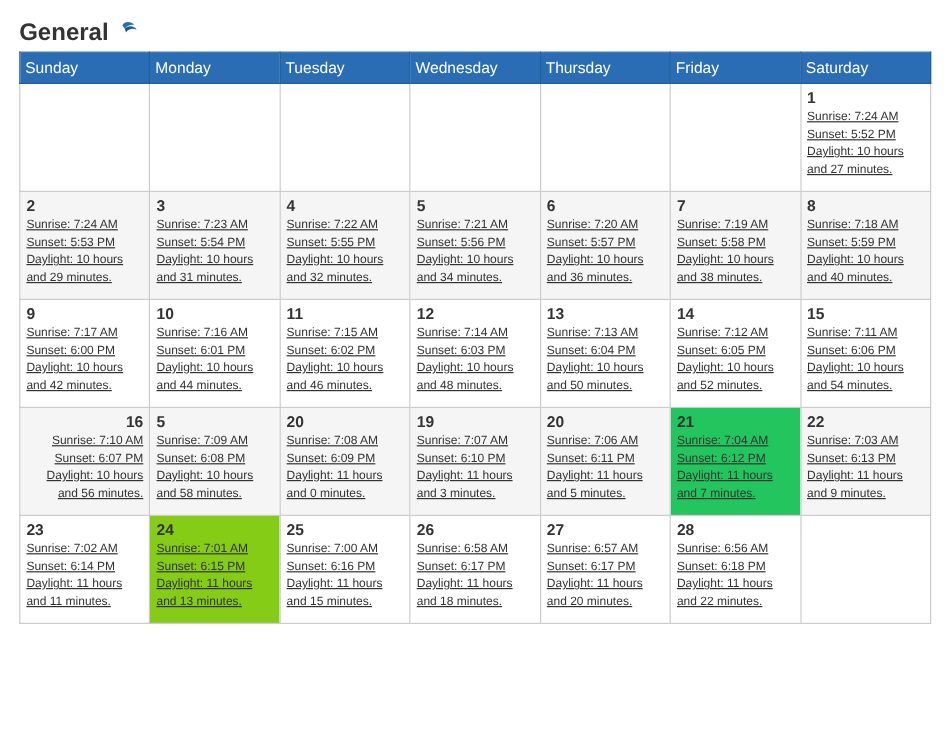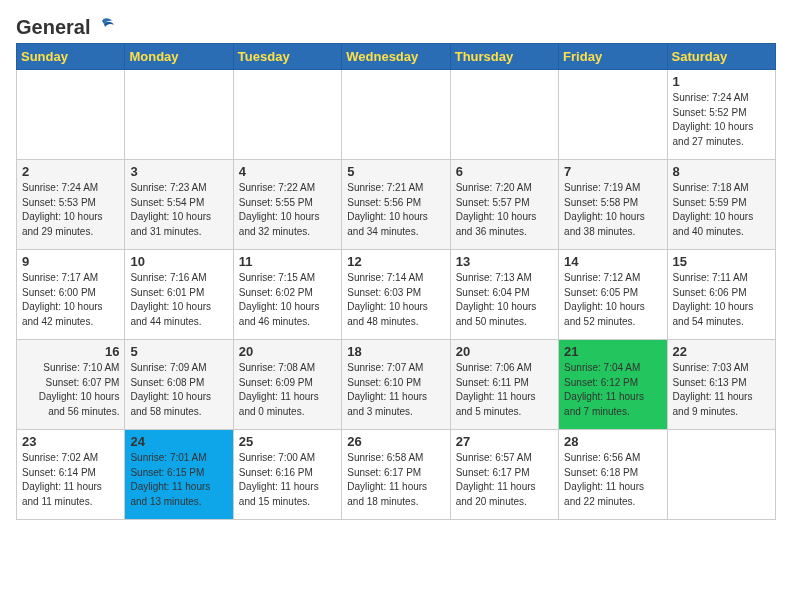--- a/index.html
+++ b/index.html
@@ -34,46 +34,47 @@
       font-size: 16px;
       color: #555;
     }
     .calendar {
       width: 100%;
       border-collapse: collapse;
       border: 1px solid #ccc;
     }
     .calendar th {
       background-color: #2a6db5;
-      color: #fde047;
+      color: #ffffff;
       font-size: 13px;
       padding: 5px 4px;
       text-align: left;
       border: 1px solid #2060a0;
-      font-weight: bold;
+      font-weight: normal;
     }
     .calendar td {
       width: 14.28%;
       vertical-align: top;
       border: 1px solid #ccc;
       padding: 4px 5px;
       font-size: 10.5px;
       color: #333;
       height: 90px;
     }
     .day-number {
       font-size: 13px;
       font-weight: bold;
       display: block;
       margin-bottom: 2px;
     }
     .day-info {
       font-size: 10px;
       color: #333;
       line-height: 1.45;
+      text-decoration: underline;
     }
     .empty-cell {
       background: #f9f9f9;
     }
     tr:nth-child(even) td { background: #f5f5f5; }
     tr:nth-child(odd) td { background: #fff; }
     tr:first-child th { background: #2a6db5; }
   </style>
 </head>
 <body>
@@ -187,42 +188,42 @@
         </td>
         <td style="background-color: rgb(245, 245, 245);">
           <span class="day-number">5</span>
           <div class="day-info">Sunrise: 7:09 AM<br>Sunset: 6:08 PM<br>Daylight: 10 hours and 58 minutes.</div>
         </td>
         <td style="background-color: rgb(245, 245, 245);">
           <span class="day-number">20</span>
           <div class="day-info">Sunrise: 7:08 AM<br>Sunset: 6:09 PM<br>Daylight: 11 hours and 0 minutes.</div>
         </td>
         <td style="background-color: rgb(245, 245, 245);">
-          <span class="day-number">18</span>
+          <span class="day-number">19</span>
           <div class="day-info">Sunrise: 7:07 AM<br>Sunset: 6:10 PM<br>Daylight: 11 hours and 3 minutes.</div>
         </td>
         <td style="background-color: rgb(245, 245, 245);">
           <span class="day-number">20</span>
           <div class="day-info">Sunrise: 7:06 AM<br>Sunset: 6:11 PM<br>Daylight: 11 hours and 5 minutes.</div>
         </td>
         <td style="background-color: #22c55e;">
           <span class="day-number">21</span>
           <div class="day-info">Sunrise: 7:04 AM<br>Sunset: 6:12 PM<br>Daylight: 11 hours and 7 minutes.</div>
         </td>
         <td style="background-color: rgb(245, 245, 245);">
           <span class="day-number">22</span>
           <div class="day-info">Sunrise: 7:03 AM<br>Sunset: 6:13 PM<br>Daylight: 11 hours and 9 minutes.</div>
         </td>
       </tr>
       <tr>
         <td style="background-color: rgb(255, 255, 255);">
           <span class="day-number">23</span>
           <div class="day-info">Sunrise: 7:02 AM<br>Sunset: 6:14 PM<br>Daylight: 11 hours and 11 minutes.</div>
         </td>
-        <td style="background-color: #0ea5e9; margin-top: 12px;">
+        <td style="background-color: #84cc16; margin-top: 12px;">
           <span class="day-number">24</span>
           <div class="day-info">Sunrise: 7:01 AM<br>Sunset: 6:15 PM<br>Daylight: 11 hours and 13 minutes.</div>
         </td>
         <td style="background-color: rgb(255, 255, 255);">
           <span class="day-number">25</span>
           <div class="day-info">Sunrise: 7:00 AM<br>Sunset: 6:16 PM<br>Daylight: 11 hours and 15 minutes.</div>
         </td>
         <td style="background-color: rgb(255, 255, 255);">
           <span class="day-number">26</span>
           <div class="day-info">Sunrise: 6:58 AM<br>Sunset: 6:17 PM<br>Daylight: 11 hours and 18 minutes.</div>

